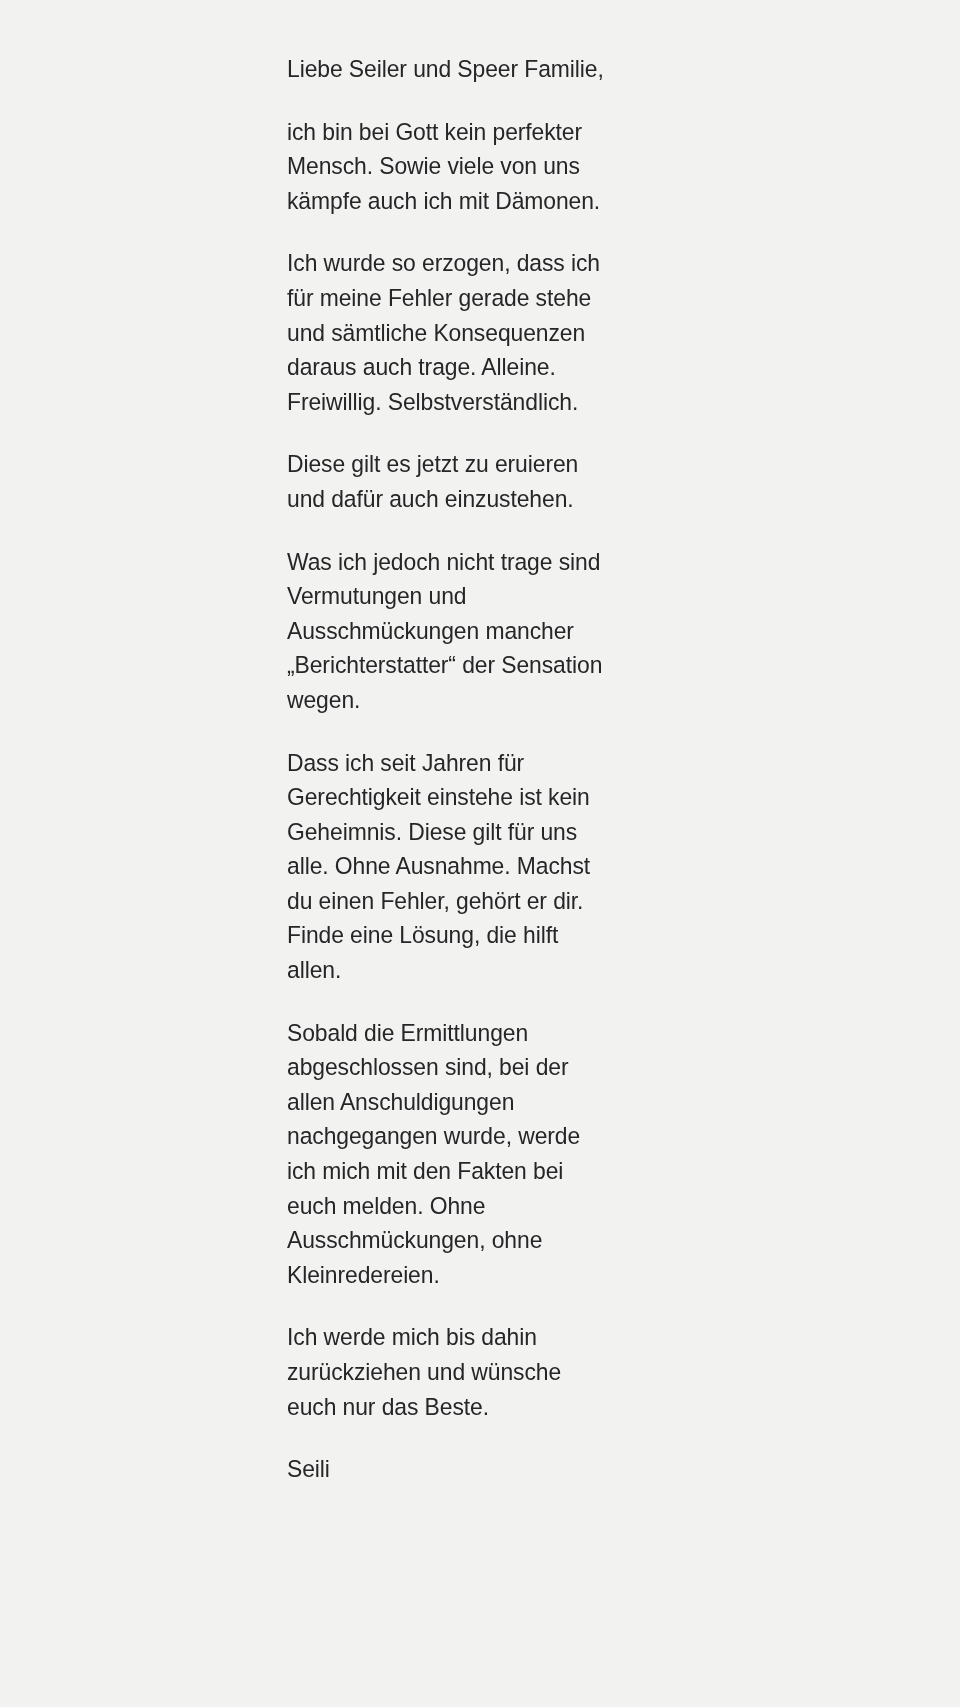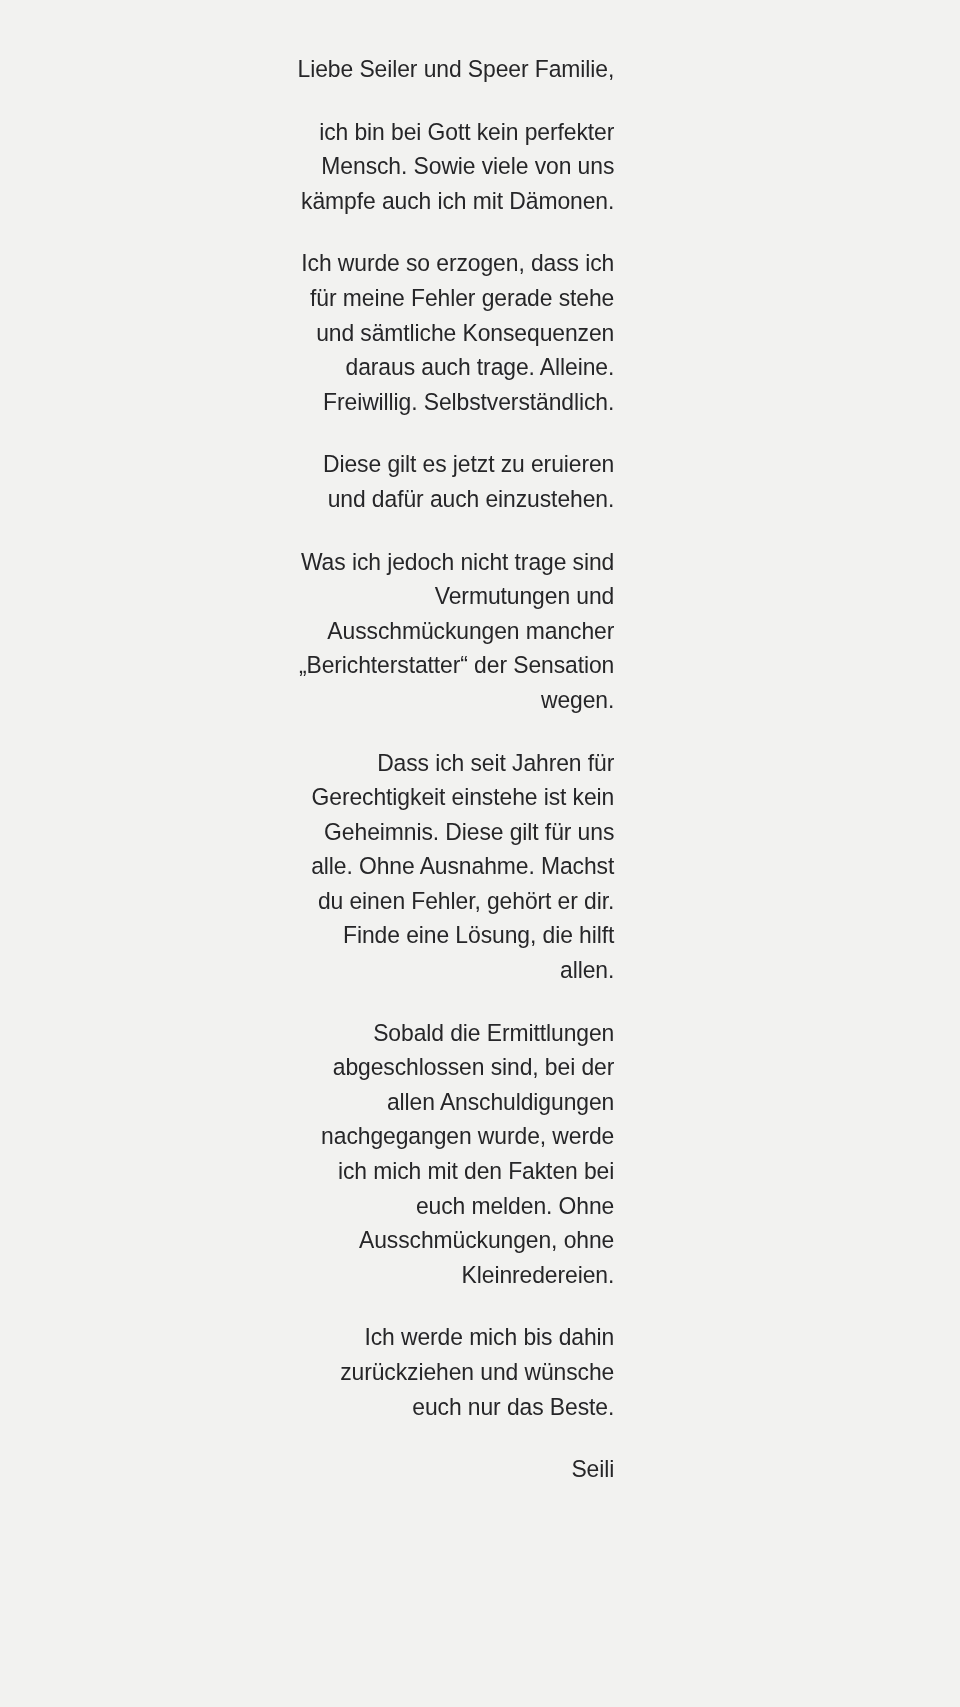--- a/index.html
+++ b/index.html
@@ -21,21 +21,20 @@
     height: 1707px;
     background: #f2f2f0;
     box-sizing: border-box;
   }
 
   #statement-body {
     position: absolute;
     left: 287px;
     top: 52px;
     width: 350px;
-    text-align: right;
   }
 
   .paragraph {
     margin: 0 0 28px 0;
     color: #262628;
     font-size: 24.5px;
     line-height: 34.6px;
     font-weight: 500;
     letter-spacing: -0.1px;
     font-stretch: condensed;

